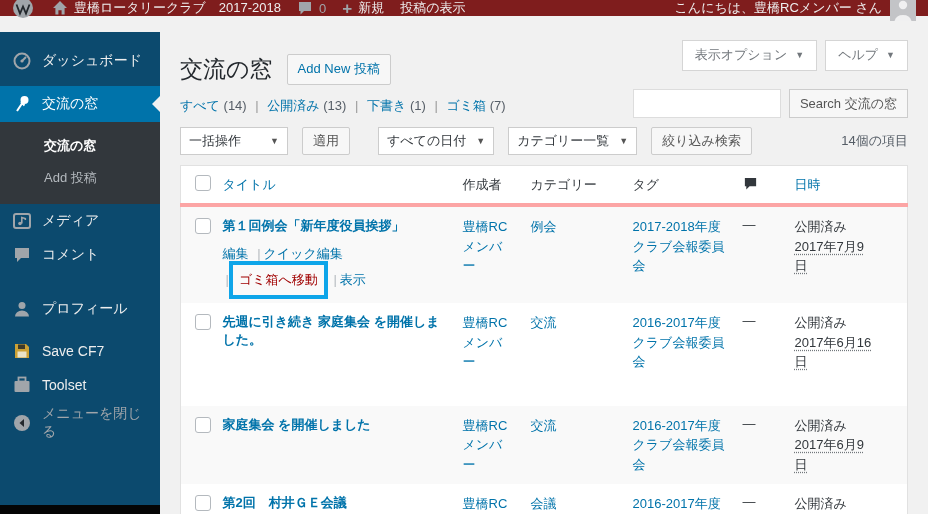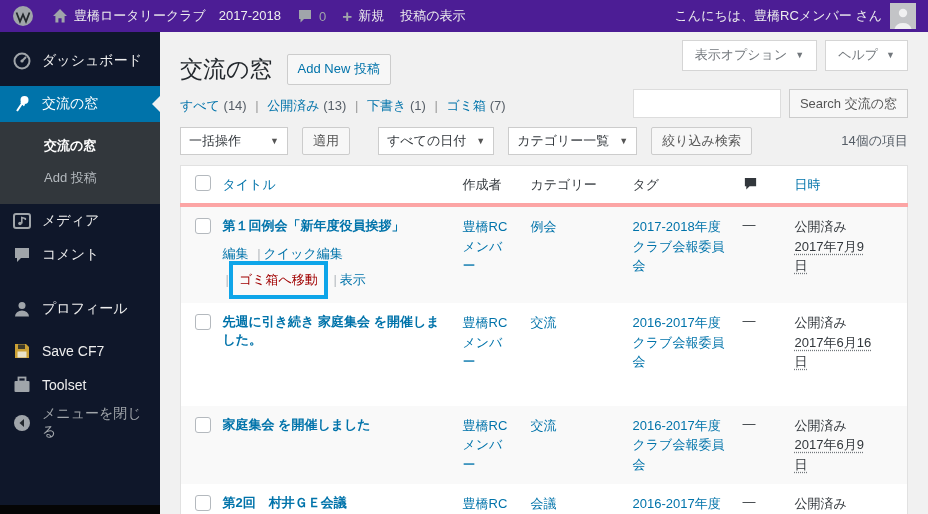--- a/index.html
+++ b/index.html
@@ -9,35 +9,35 @@
     font-size: 13px;
     position: relative;
     overflow: hidden;
     background: #f1f1f1;
     color: #32373c;
   }
   a { text-decoration: none; cursor: pointer; }
 
   
   .adminbar {
-    position: absolute; top: 0; left: 0; right: 0; height: 32px;
-    background: #4c1d95; color: #eee;
+    position: absolute; top: 0; left: 0; right: 0; height: 16px;
+    background: #7f1d1d; color: #eee;
     display: flex; align-items: center; padding: 0 12px;
     z-index: 50; font-size: 13px;
   }
   .ab-item { display: flex; align-items: center; gap: 6px; margin-right: 16px; color: #eee; }
   .ab-item svg { display: block; }
   .ab-count { color: #a0a5aa; }
   .ab-plus { font-size: 17px; font-weight: bold; color: #a0a5aa; line-height: 1; }
   .ab-right { margin-left: auto; display: flex; align-items: center; gap: 8px; }
 
   
   .sidebar {
     position: absolute; top: 32px; left: 0; bottom: 0; width: 160px;
-    background: #0f172a; z-index: 40;
+    background: #0c4a6e; z-index: 40;
   }
   .sidebar::after { content:""; position:absolute; left:0; right:0; bottom:0; height:9px; background:#050505; }
   .menu { list-style: none; padding-top: 12px; }
   .menu-item {
     position: relative; height: 34px; display: flex; align-items: center;
     gap: 10px; padding: 0 8px 0 12px; color: #eee; font-size: 14px; cursor: pointer;
   }
   .menu-item svg { width: 20px; height: 20px; flex: none; }
   .menu-item.active { background: #0073aa; color: #fff; margin-top: 8px; height: 36px; }
   .menu-item.active::after {

